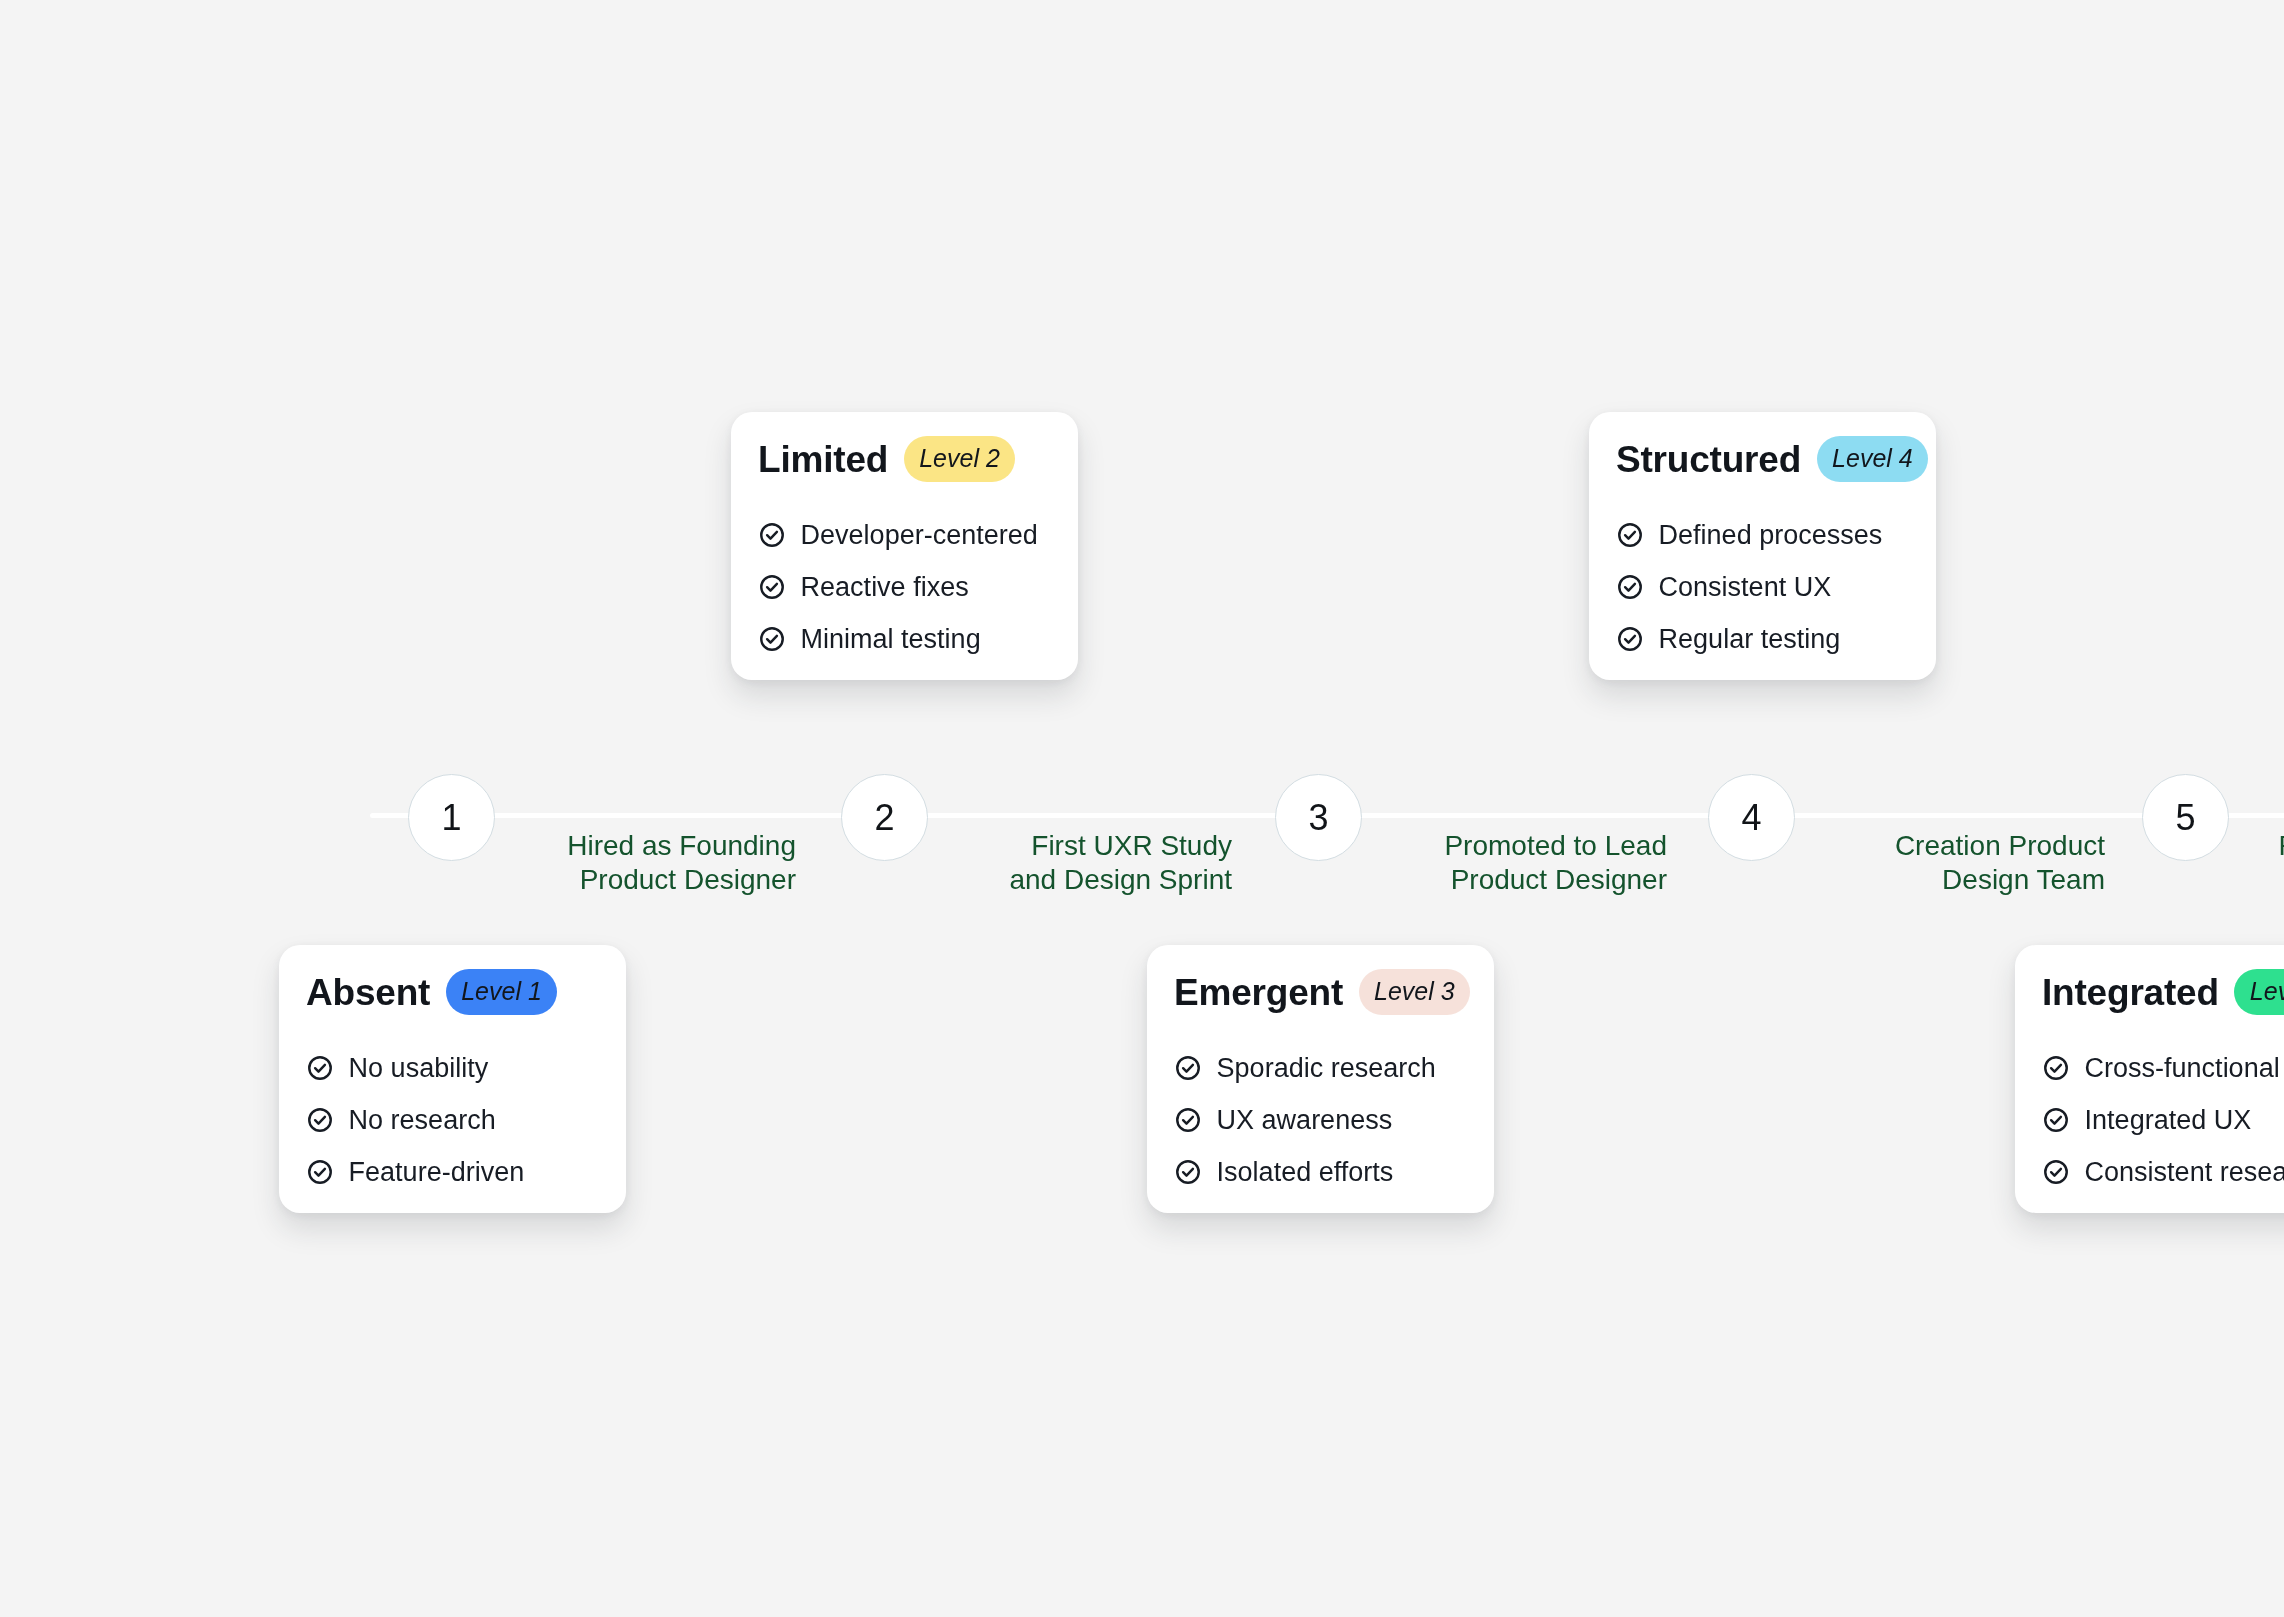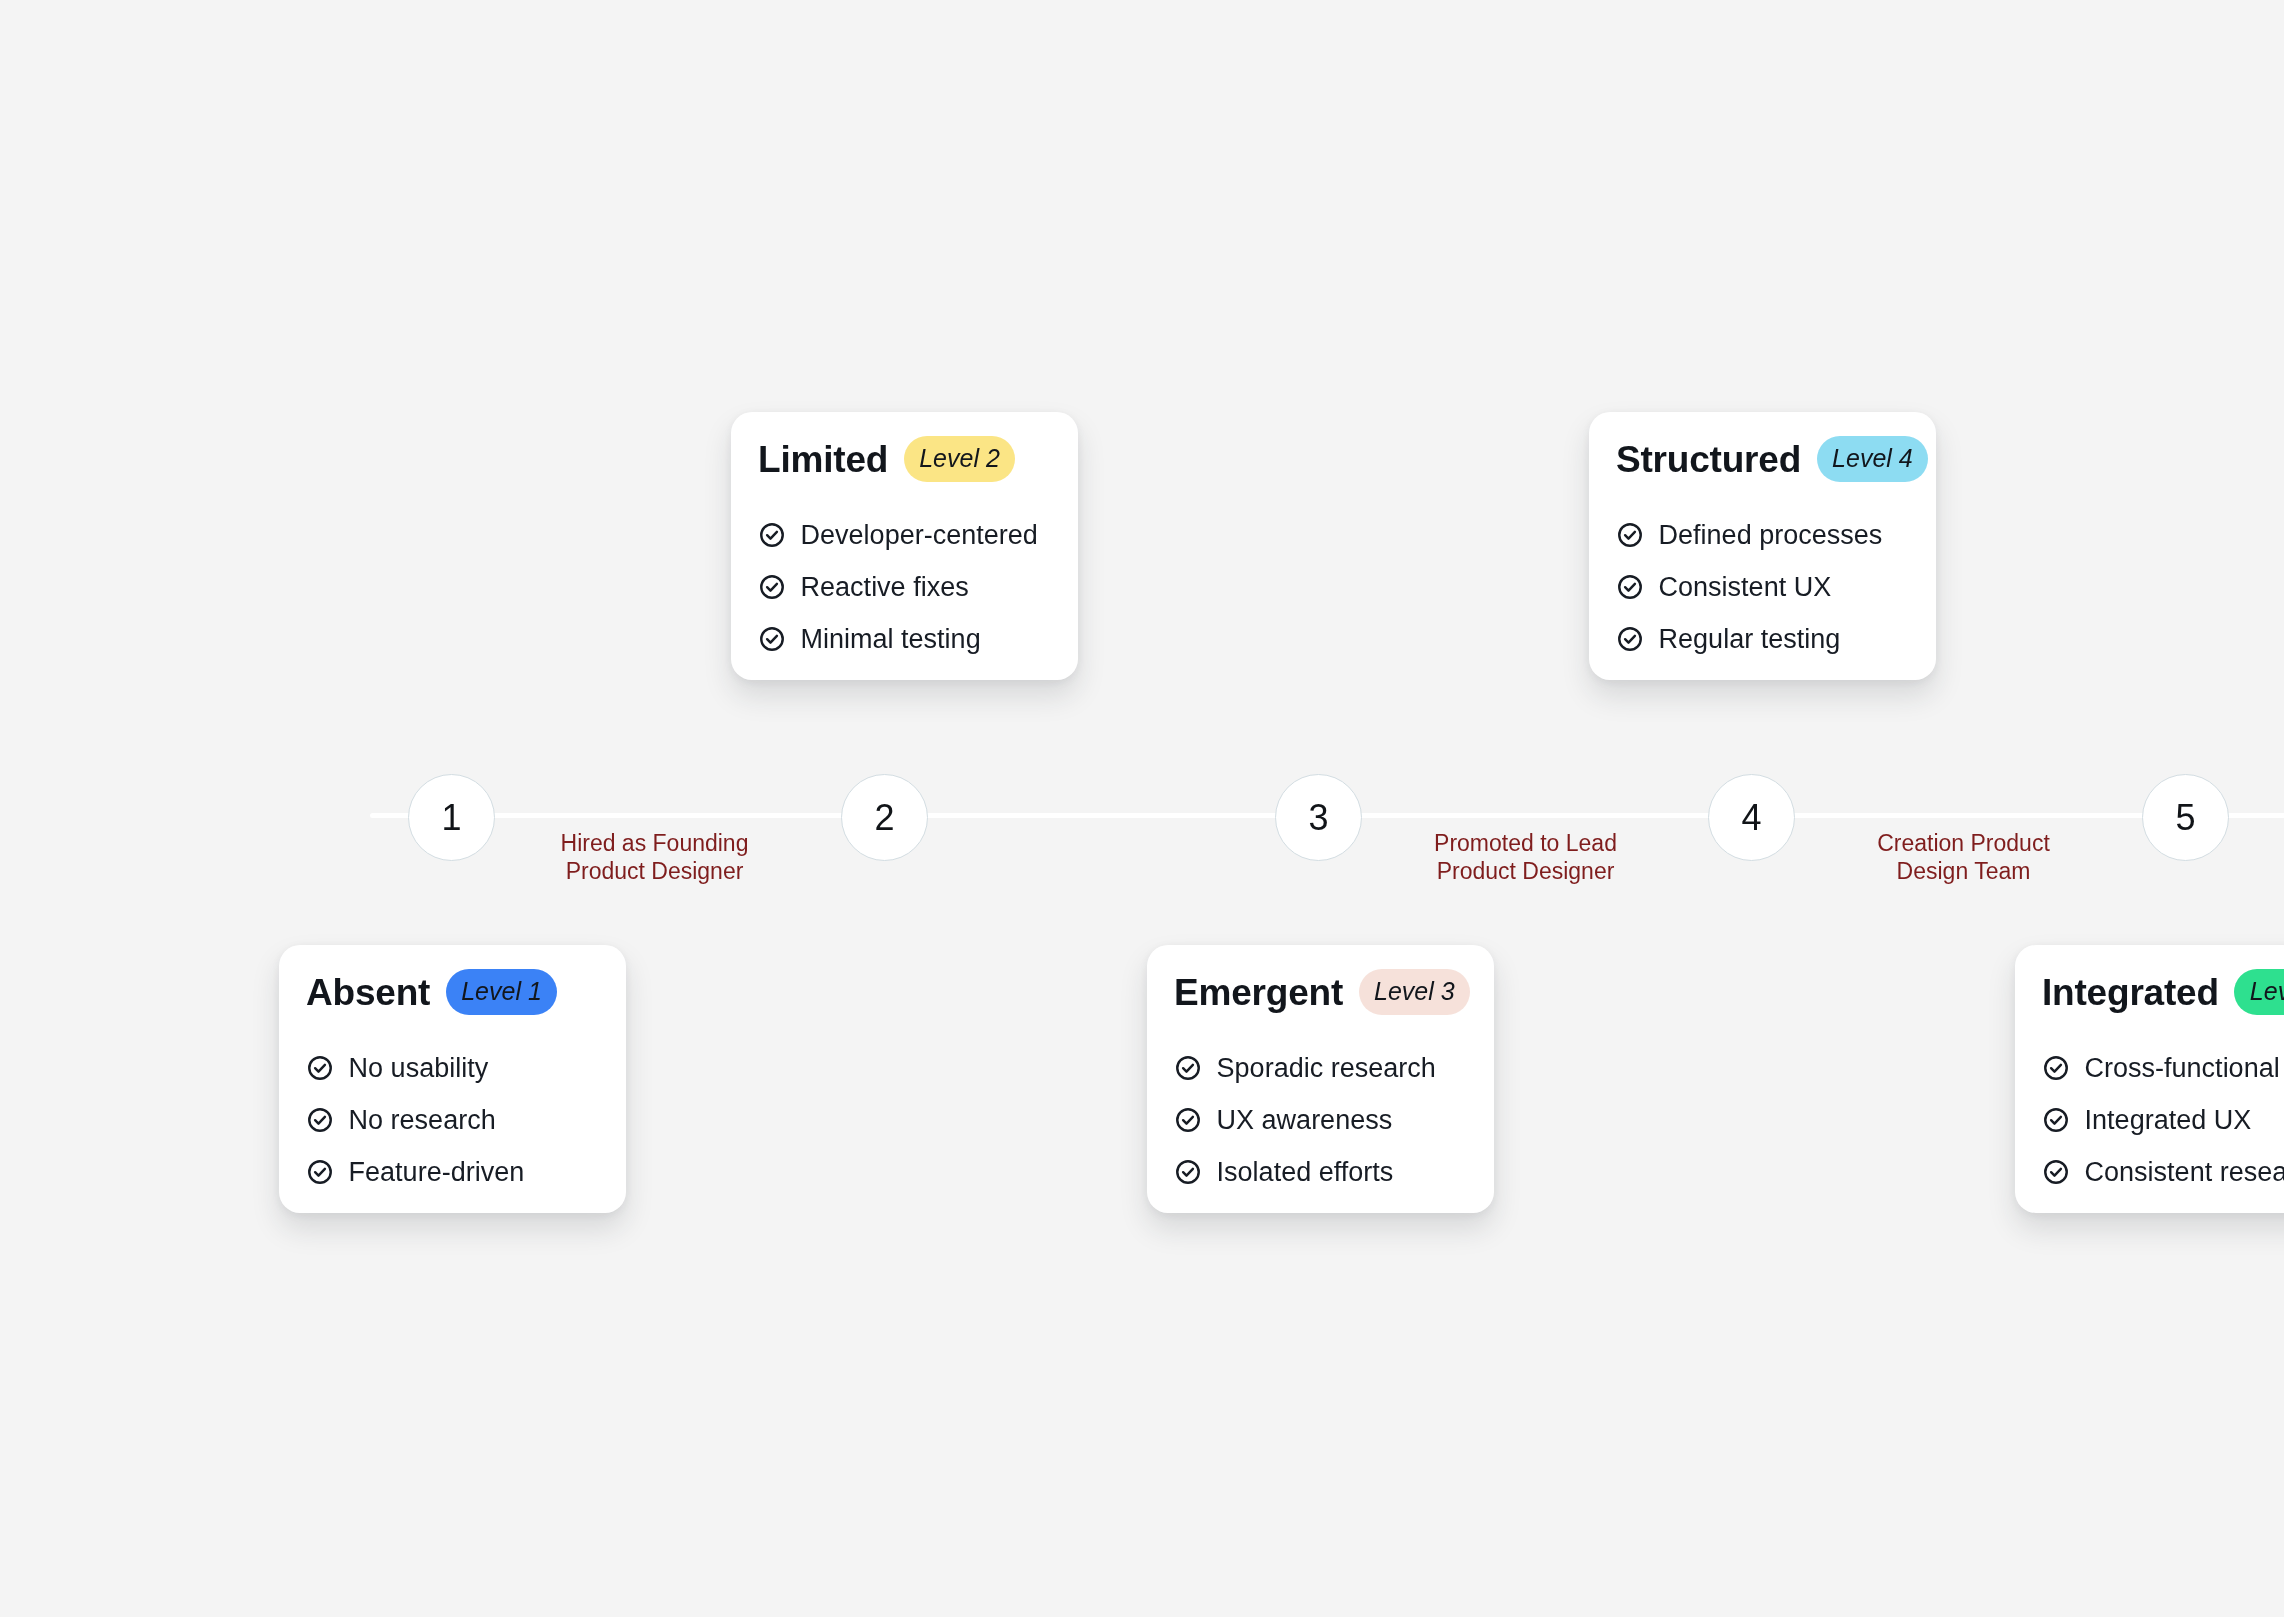--- a/index.html
+++ b/index.html
@@ -33,24 +33,24 @@
     font-size:36px;
     color:#111418;
     font-weight:400;
     line-height:1;
   }
 
   
   .step-label{
     position:absolute;
     width:283px;
-    text-align:center;
-    font-size:23px;
+    text-align:right;
+    font-size:28px;
     line-height:1.22;
-    color:#7f1d1d;
+    color:#14532d;
     font-weight:400;
     white-space:pre-line;
   }
 
   
   .card{
     position:absolute;
     width:347px;
     background:#ffffff;
     border-radius:21px;
@@ -113,20 +113,22 @@
     </div>
   <div class="node" style="left:1708px;top:774px;">
       <span>4</span>
     </div>
   <div class="node" style="left:2142px;top:774px;">
       <span>5</span>
     </div>
 
   <div class="step-label" style="left:513px;top:829px;">Hired as Founding
 Product Designer</div>
+  <div class="step-label" style="left:949px;top:829px;">First UXR Study
+and Design Sprint</div>
   <div class="step-label" style="left:1384px;top:829px;">Promoted to Lead
 Product Designer</div>
   <div class="step-label" style="left:1822px;top:829px;">Creation Product
 Design Team</div>
   <div class="step-label" style="left:2256px;top:829px;">Released First Kwit's
 Vertical</div>
 
   <div class="card" style="left:279px;top:945px;">
     <div class="card-head">
       <div class="card-title">Absent</div>

